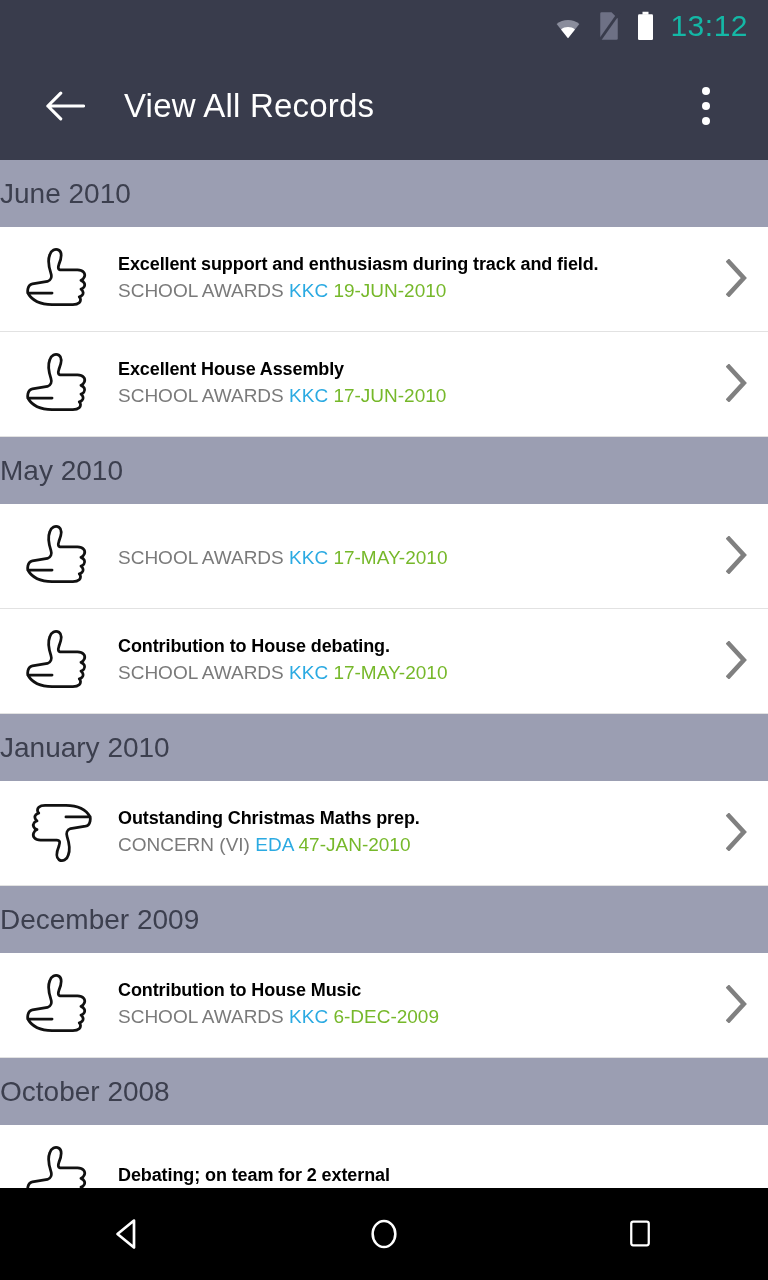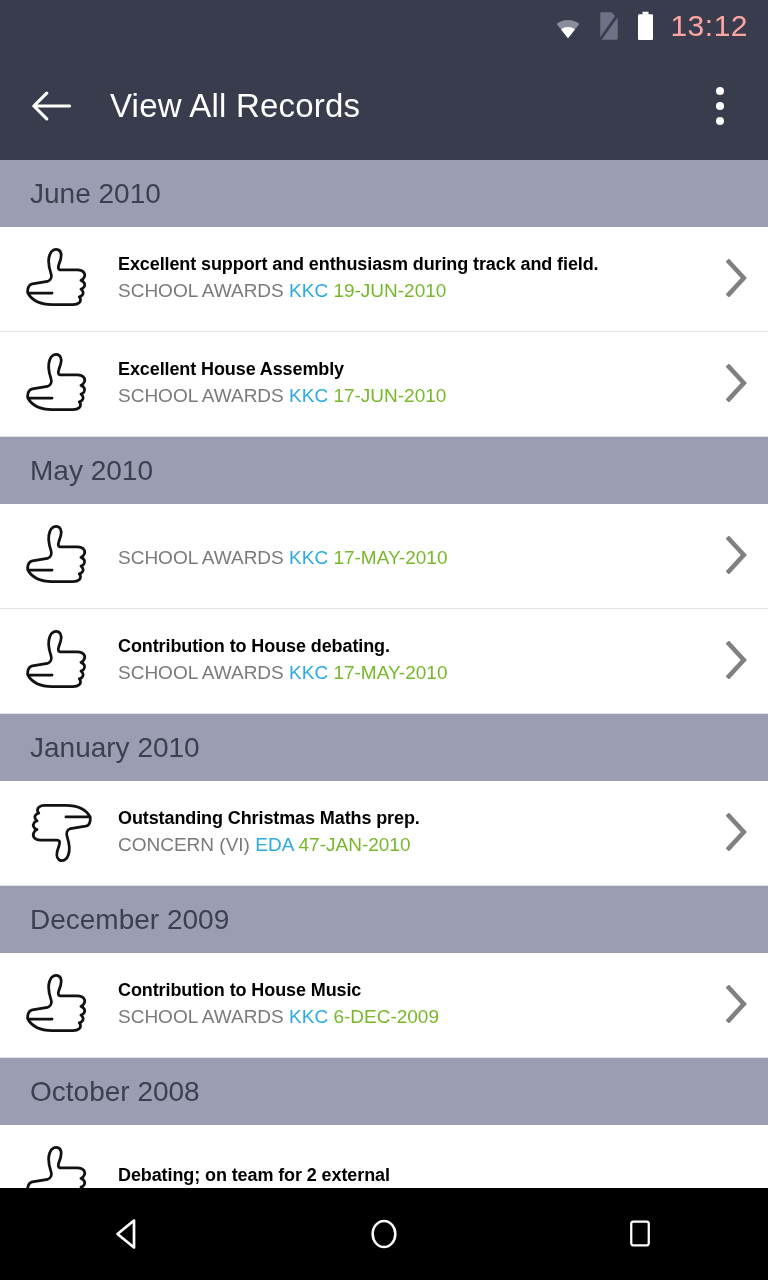--- a/index.html
+++ b/index.html
@@ -11,44 +11,44 @@
   }
   #screen { position:relative; width:768px; height:1280px; background:#fff; }
 
   
   .statusbar {
     height:52px; background:#393C4C;
     display:flex; align-items:center; justify-content:flex-end;
     padding-right:20px; gap:14px;
   }
   .status-icons { display:flex; align-items:flex-end; gap:14px; }
-  .clock { color:#fca5a5; font-size:30px; letter-spacing:.5px; line-height:1; }
+  .clock { color:#14b8a6; font-size:30px; letter-spacing:.5px; line-height:1; }
 
   
   .appbar {
     height:108px; background:#393C4C;
-    display:flex; align-items:center; padding:0 22px;
+    display:flex; align-items:center; padding:0 36px;
   }
   .back-btn { width:58px; height:58px; display:flex; align-items:center; justify-content:center; }
   .appbar-title {
     color:#fff; font-size:33px; margin-left:30px; flex:1;
     white-space:nowrap; letter-spacing:.2px;
   }
   .overflow-btn {
     width:52px; height:58px;
     display:flex; flex-direction:column; align-items:center; justify-content:center; gap:7px;
   }
   .dot { width:8px; height:8px; border-radius:50%; background:#fff; }
 
   
   .list { position:absolute; top:160px; left:0; right:0; bottom:92px; overflow:hidden; background:#fff; }
 
   .section-header {
     height:67px; background:#9B9EB2;
-    display:flex; align-items:center; padding-left:30px;
+    display:flex; align-items:center; 
   }
   .section-header span { font-size:28px; color:#3C3F4E; }
 
   .row {
     position:relative; display:flex; align-items:center;
     background:#fff; padding:14px 0 16px 0;
     border-bottom:1px solid #e2e2e2;
     min-height:101px;
   }
   .row-icon {

